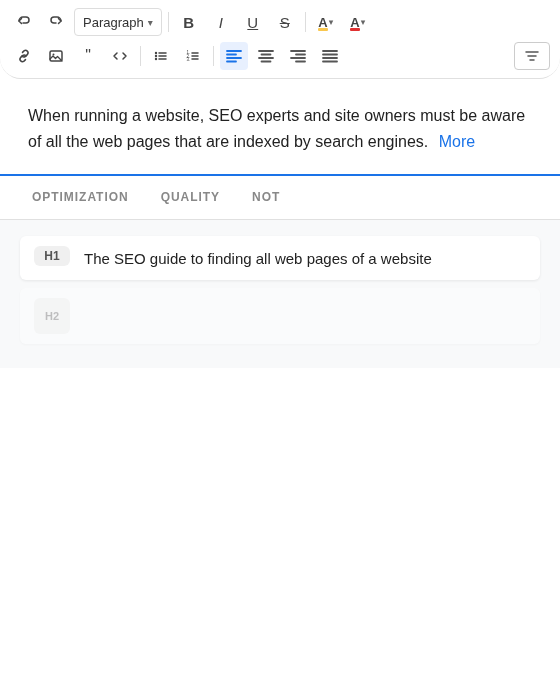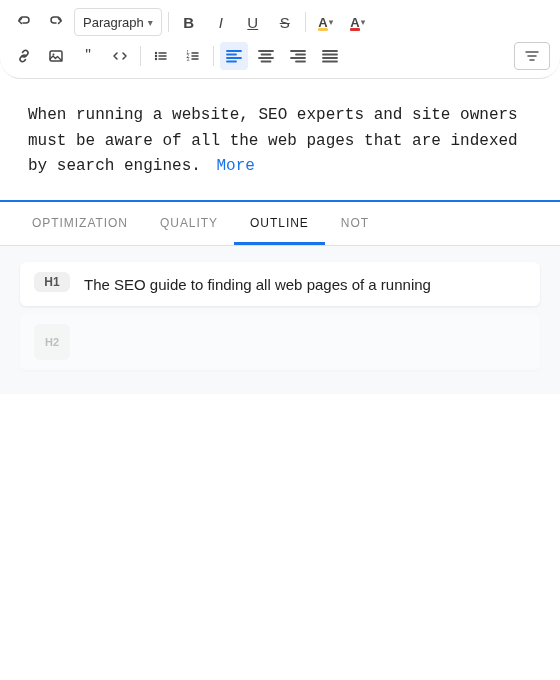--- a/index.html
+++ b/index.html
@@ -84,42 +84,41 @@
     
     .content-area {
       padding: 24px 28px 20px 28px;
       background: #fff;
       border-bottom: 2px solid #1a73e8;
     }
     .content-text {
       font-size: 16px;
       line-height: 1.6;
       color: #222;
-      font-family: Liberation Mono, monospace;
     }
     .content-text .more-link {
       color: #1a73e8;
       text-decoration: none;
       margin-left: 6px;
     }
 
     
     .tabs-section {
       background: #f8f9fa;
     }
     .tabs-bar {
       display: flex;
       border-bottom: 1px solid #e0e0e0;
       background: #fff;
       padding: 0 16px;
     }
     .tab-item {
       padding: 14px 16px 12px 16px;
       font-size: 12px;
-      font-weight: 400;
+      font-weight: 700;
       letter-spacing: 0.08em;
       color: #888;
       cursor: pointer;
       border-bottom: 3px solid transparent;
       text-transform: uppercase;
     }
     .tab-item.active {
       color: #1a1a1a;
       border-bottom: 3px solid #1a73e8;
     }
@@ -352,28 +351,27 @@
   <p class="content-text">
     <span>When running a website, SEO experts and site owners must be aware of all the web pages that are indexed by search engines.</span>
     <a class="more-link" href="#">More</a>
   </p>
 </div>
 
 <div class="tabs-section">
   <div class="tabs-bar">
     <div class="tab-item">OPTIMIZATION</div>
     <div class="tab-item">QUALITY</div>
-    <div class="tab-item active">OUTLINE</div>
     <div class="tab-item">NOT</div>
   </div>
 
   <div class="outline-section">
 
     <div class="outline-item">
       <div class="heading-badge">H1</div>
-      <div class="outline-text">The SEO guide to finding all web pages of a running</div>
+      <div class="outline-text">The SEO guide to finding all web pages of a website</div>
     </div>
 
     <div class="outline-item-faded">
       <div class="heading-badge-sm">H2</div>
     </div>
   </div>
 </div>
 
 </body></html>

